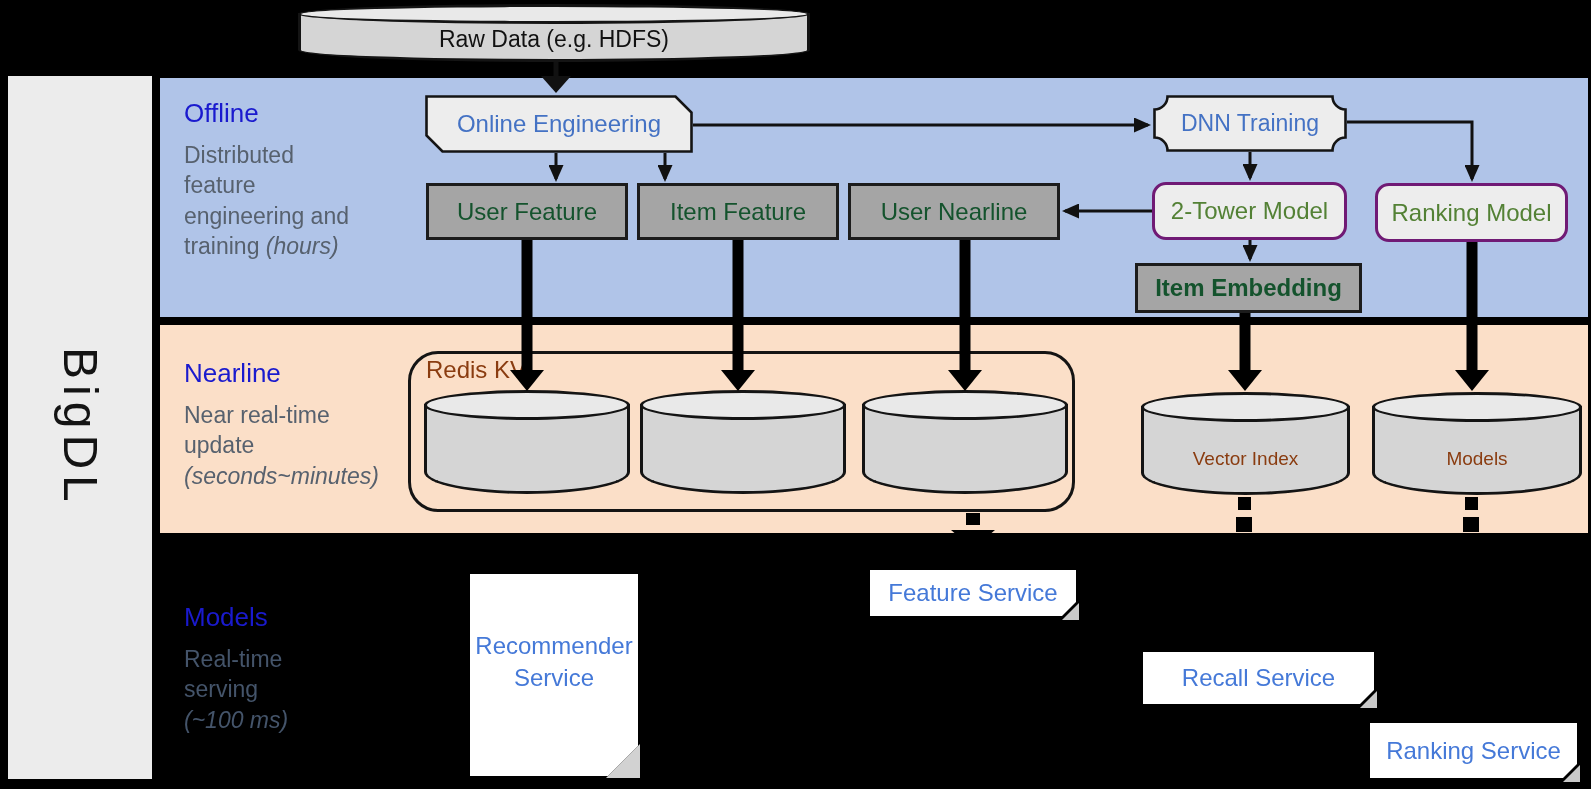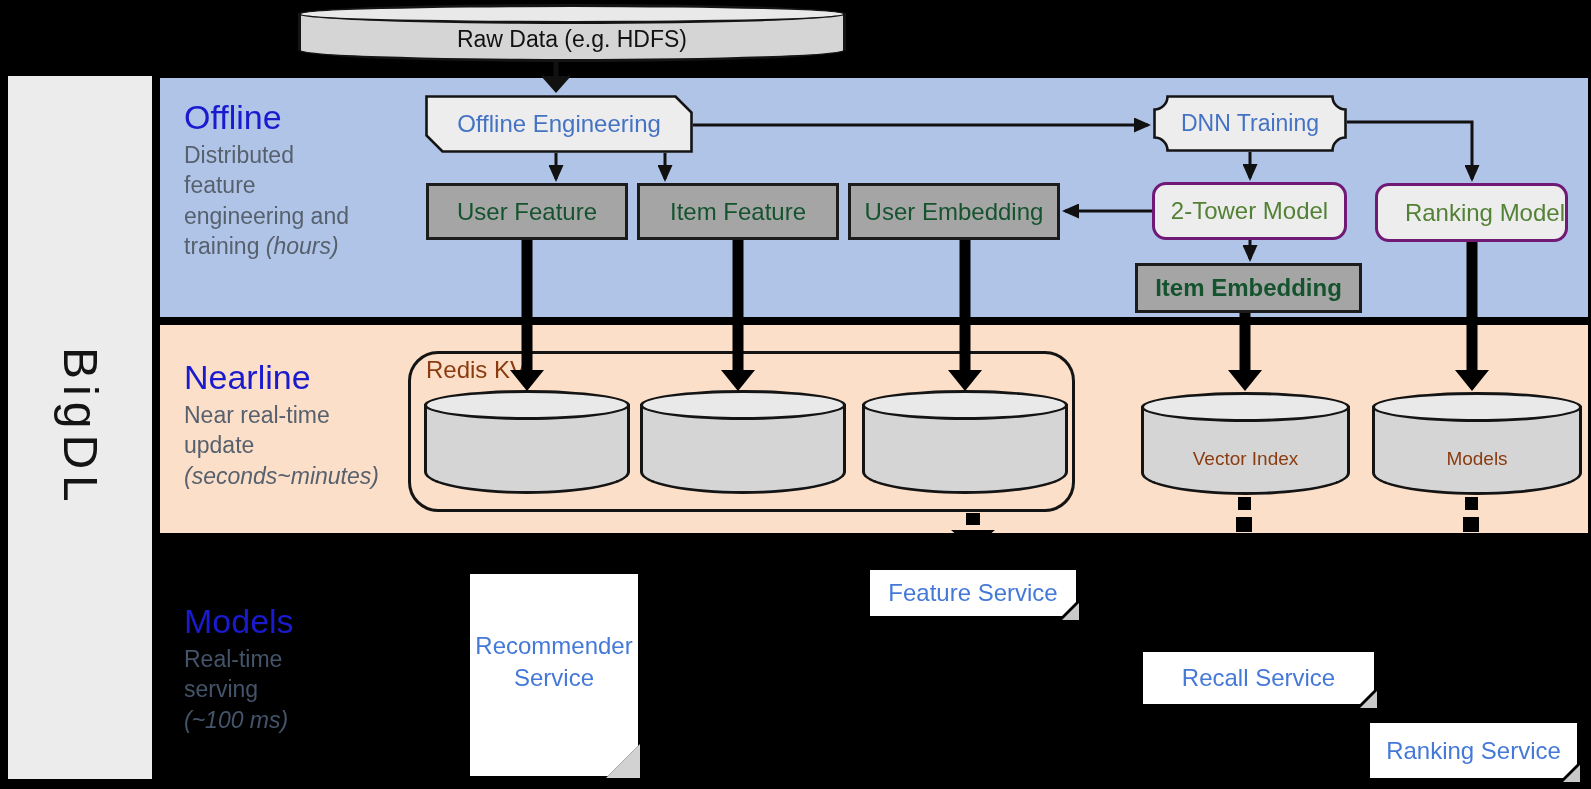--- a/index.html
+++ b/index.html
@@ -17,21 +17,21 @@
   .brand-bar .brand-text {
     writing-mode:vertical-rl; font-size:48px; color:#141414; letter-spacing:6px;
   }
 
   
   .band { left:160px; width:1428px; }
   .band-offline  { top:78px;  height:239px; background:var(--band-offline,#b0c4e8); }
   .band-nearline { top:325px; height:208px; background:var(--band-nearline,#fbdfc8); }
 
   
-  .sec-title { font-size:34px; color:var(--title-blue,#1a1ace); }
+  .sec-title { font-size:26px; color:var(--title-blue,#1a1ace); }
   .sec-desc  { font-size:23px; line-height:1.32; color:var(--desc-gray,#57616e); }
   .sec-desc .it { font-style:italic; }
   .sec-desc-online { color:#44546a; }
 
   
   .node { display:flex; align-items:center; justify-content:center; text-align:center; box-sizing:border-box; }
   .gray-box  { background:var(--box-gray,#a5a5a5); border:3px solid #1c1c1c; font-size:24px; color:#14532d; }
   .round-box { background:var(--box-light,#ededed); border:3px solid #701a75; border-radius:14px; font-size:24px; }
   .green-text { color:var(--node-green,#538135); }
   .blue-text  { color:var(--node-blue,#4472c4); }
@@ -110,57 +110,57 @@
     <span>Near real-time update</span>
     <span class="it">(seconds~minutes)</span>
   </div>
 
   <div class="abs sec-title" style="left:184px; top:602px;">Models</div>
   <div class="abs sec-desc sec-desc-online" style="left:184px; top:644px; width:135px;">
     <span>Real-time serving</span>
     <span class="it">(~100 ms)</span>
   </div>
 
-  <div class="cyl cyl-flat" style="left:298px; top:4px; width:512px; height:58px;padding-left:36px;">
+  <div class="cyl cyl-flat" style="left:298px; top:4px; width:512px; height:58px;">
     <div class="cyl-body"></div>
     <div class="cyl-top"></div>
     <div class="cyl-label">Raw Data (e.g. HDFS)</div>
   </div>
 
   <div class="abs" style="left:425px; top:95px; width:268px; height:58px;">
     <svg width="268" height="58">
       <path d="M 1.5,1.5 H 250.5 L 266.5,17.5 V 56.5 H 17.5 L 1.5,40.5 Z" fill="#ededed" stroke="#141414" stroke-width="2.6"></path>
     </svg>
-    <div class="shape-label blue-text">Offline Engineering</div>
+    <div class="shape-label blue-text">Online Engineering</div>
   </div>
 
   <div class="abs" style="left:1153px; top:95px; width:194px; height:57px;">
     <svg width="194" height="57">
       <path d="M 14.5,1.5 H 179.5 A 13 13 0 0 0 192.5,14.5 V 42.5 A 13 13 0 0 0 179.5,55.5 H 14.5 A 13 13 0 0 0 1.5,42.5 V 14.5 A 13 13 0 0 0 14.5,1.5 Z" fill="#ededed" stroke="#141414" stroke-width="2.6"></path>
     </svg>
     <div class="shape-label blue-text" style="font-size:23px;">DNN Training</div>
   </div>
 
   <div class="abs node gray-box" style="left:426px; top:183px; width:202px; height:57px;">
     <span>User Feature</span>
   </div>
   <div class="abs node gray-box" style="left:637px; top:183px; width:202px; height:57px;">
     <span>Item Feature</span>
   </div>
   <div class="abs node gray-box" style="left:848px; top:183px; width:212px; height:57px;">
-    <span>User Embedding</span>
+    <span>User Nearline</span>
   </div>
   <div class="abs node gray-box" style="left:1135px; top:263px; width:227px; height:50px;font-weight:bold;">
     <span>Item Embedding</span>
   </div>
 
   <div class="abs node round-box green-text" style="left:1152px; top:182px; width:195px; height:58px;">
     <span>2-Tower Model</span>
   </div>
-  <div class="abs node round-box green-text" style="left:1375px; top:183px; width:193px; height:59px;justify-content:flex-end;">
+  <div class="abs node round-box green-text" style="left:1375px; top:183px; width:193px; height:59px;">
     <span>Ranking Model</span>
   </div>
 
   <div class="abs redis-box"></div>
   <div class="abs redis-label">Redis KV</div>
 
   <div class="cyl" style="left:424px; top:390px; width:206px; height:104px;">
     <div class="cyl-body"></div>
       <div class="cyl-top"></div>
   </div>

